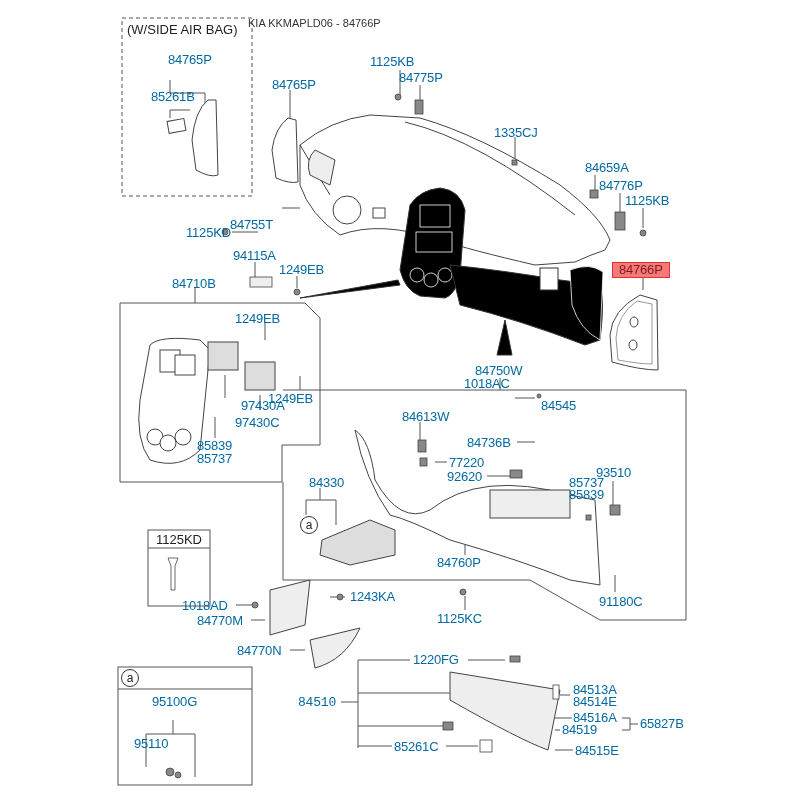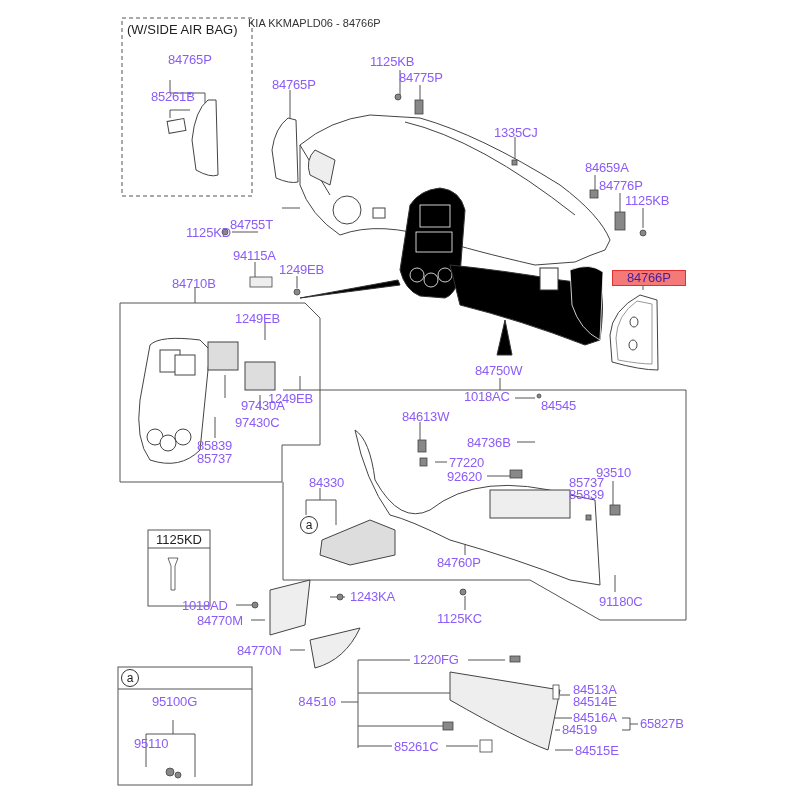--- a/index.html
+++ b/index.html
@@ -1,21 +1,21 @@
 <!DOCTYPE html>
 <html><head>
 <meta charset="utf-8">
 <style>
   html, body { margin: 0; padding: 0; background: #ffffff; }
   body { width: 800px; height: 800px; position: relative; overflow: hidden;
          font-family: "Liberation Sans", sans-serif; color: #222; }
   #diagram { position: absolute; left: 0; top: 0; width: 800px; height: 800px; }
   .lbl { position: absolute; font-size: 13px; line-height: 14px; white-space: nowrap;
-         color: #8b5cf6; letter-spacing: -0.2px; cursor: pointer; }
-  .lbl.hl { background: #f47a7a; border: 1px solid #e03030; padding: 0 14px; color: #4c1d95; margin-top: 8px; }
+         color: #0369a1; letter-spacing: -0.2px; cursor: pointer; }
+  .lbl.hl { background: #f47a7a; border: 1px solid #e03030; padding: 0 6px; color: #7f1d1d; }
   .title { position: absolute; font-size: 11px; color: #333; white-space: nowrap; }
   .note  { position: absolute; font-size: 13px; color: #222; white-space: nowrap; }
   .circ  { position: absolute; width: 16px; height: 16px; border: 1px solid #333; border-radius: 50%;
            font-size: 12px; line-height: 16px; text-align: center; background: #fff; }
   .boxhdr { position: absolute; font-size: 13px; text-align: center; }
 </style>
 </head>
 <body>
 
 <svg id="diagram" viewBox="0 0 800 800" xmlns="http://www.w3.org/2000/svg">
@@ -194,21 +194,21 @@
 <div class="lbl" style="left:233px; top:249px;">94115A</div>
 <div class="lbl" style="left:279px; top:263px;">1249EB</div>
 <div class="lbl" style="left:172px; top:277px;">84710B</div>
 <div class="lbl" style="left:235px; top:312px;">1249EB</div>
 <div class="lbl" style="left:205px; top:399px;padding-left:36px;">97430A</div>
 <div class="lbl" style="left:268px; top:392px;">1249EB</div>
 <div class="lbl" style="left:235px; top:416px;">97430C</div>
 <div class="lbl" style="left:197px; top:439px;">85839</div>
 <div class="lbl" style="left:197px; top:452px;">85737</div>
 <div class="lbl" style="left:475px; top:364px;">84750W</div>
-<div class="lbl" style="left:464px; top:390px;">1018AC</div>
+<div class="lbl" style="left:464px; top:377px;">1018AC</div>
 <div class="lbl" style="left:541px; top:399px;">84545</div>
 <div class="lbl" style="left:402px; top:410px;">84613W</div>
 <div class="lbl" style="left:467px; top:436px;">84736B</div>
 <div class="lbl" style="left:449px; top:456px;">77220</div>
 <div class="lbl" style="left:447px; top:470px;">92620</div>
 <div class="lbl" style="left:596px; top:466px;">93510</div>
 <div class="lbl" style="left:569px; top:476px;">85737</div>
 <div class="lbl" style="left:569px; top:488px;">85839</div>
 <div class="lbl" style="left:309px; top:476px;">84330</div>
 <div class="lbl" style="left:437px; top:556px;">84760P</div>

